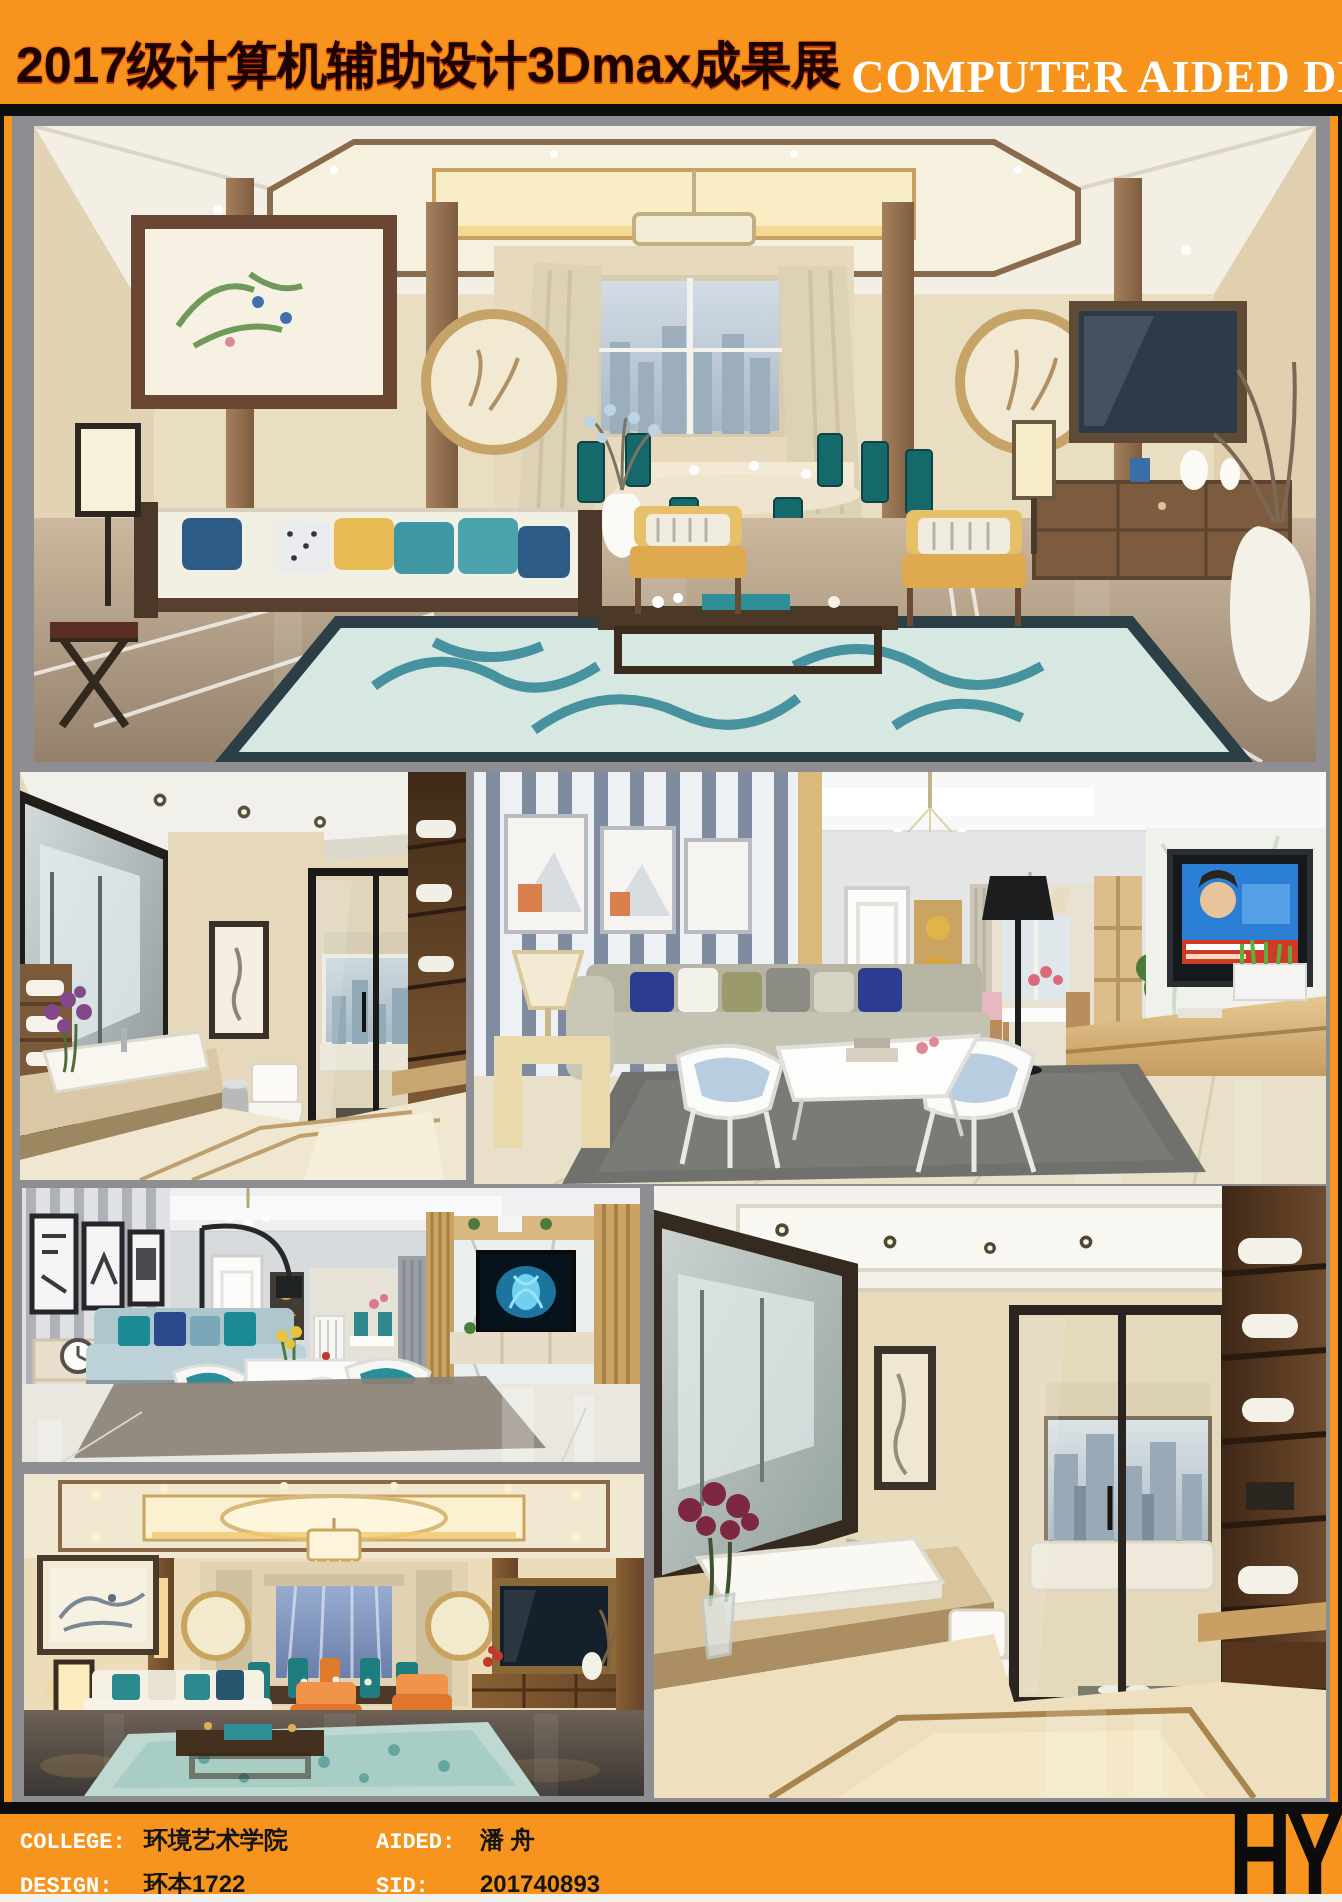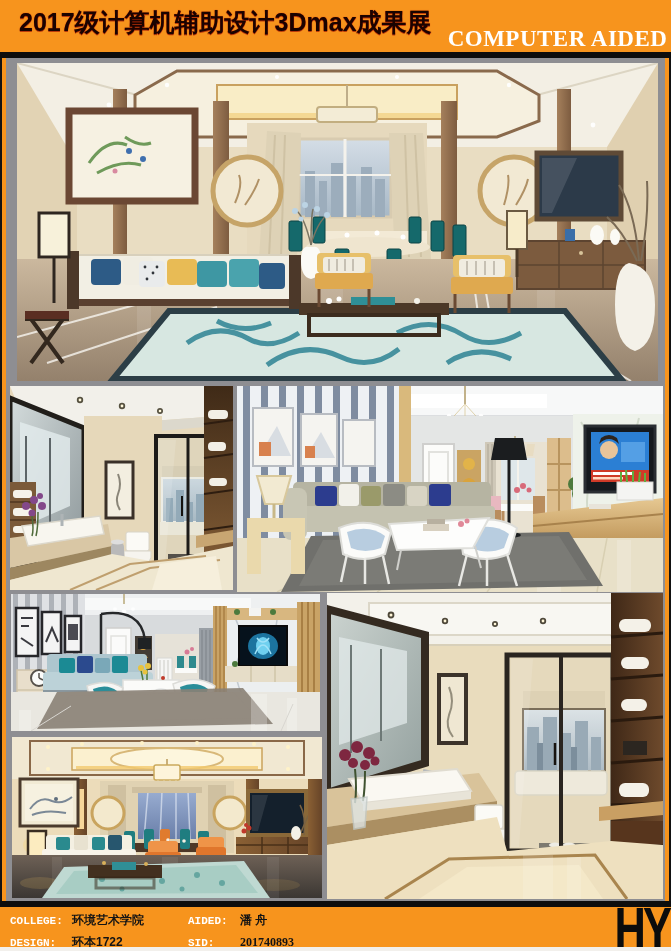--- a/index.html
+++ b/index.html
@@ -2,41 +2,41 @@
 <html><head>
 <meta charset="utf-8">
 <style>
   html,body{margin:0;padding:0;background:#ffffff;}
   .poster{position:relative;width:671px;height:951px;background:#ffffff;overflow:hidden;
           font-family:"Liberation Sans",sans-serif;}
   
   .hdr{position:absolute;left:0;top:0;width:671px;height:52px;background:#F7941D;
        display:flex;align-items:flex-end;justify-content:space-between;
        padding:0 8px 1px 3px;box-sizing:border-box;}
-  .hdr h1{margin:16px;font-size:25px;font-weight:bold;color:#1a0300;line-height:1.0;
+  .hdr h1{margin:5px;font-size:25px;font-weight:bold;color:#1a0300;line-height:1.0;
           letter-spacing:0px;text-shadow:0 0 1px rgba(190,20,0,.85),0 1px 0 rgba(150,10,0,.6);
           font-family:"Liberation Sans",sans-serif;white-space:nowrap;}
   .hdr h2{margin:0;font-size:23px;font-weight:bold;color:#ffffff;line-height:1.05;
           font-family:"Liberation Serif",serif;letter-spacing:.5px;white-space:nowrap;}
   .hdr-rule{position:absolute;left:0;top:52px;width:671px;height:6px;background:#0d0d0d;}
   
   .board{position:absolute;left:0;top:58px;width:671px;height:843px;background:#8e8e92;}
   .board .edge{position:absolute;top:0;width:6px;height:100%;}
   .board .edge.l{left:0;background:linear-gradient(90deg,#121212 0 2px,#F7941D 2px 6px);}
   .board .edge.r{right:0;background:linear-gradient(270deg,#121212 0 2px,#F7941D 2px 6px);}
   .photo{position:absolute;margin:0;padding:0;overflow:hidden;background:#d8d0c0;}
   .photo svg{display:block;width:100%;height:100%;}
   .board-rule{position:absolute;left:0;top:901px;width:671px;height:6px;background:#0d0d0d;}
   
   .ftr{position:absolute;left:0;top:907px;width:671px;height:40px;background:#F7941D;overflow:hidden;}
   .ftr-grid{position:absolute;left:10px;top:5px;display:grid;
             grid-template-columns:54px 108px 44px auto;column-gap:8px;row-gap:5px;align-items:baseline;}
   .ftr-label{font-family:"Liberation Mono",monospace;font-size:11px;font-weight:bold;color:#ffffff;}
   .ftr-value{font-family:"Liberation Sans",sans-serif;font-size:12px;font-weight:bold;color:#141414;}
-  .ftr-value.num{font-family:Liberation Serif, serif;font-size:12px;}
+  .ftr-value.num{font-family:Liberation Sans, sans-serif;font-size:12px;}
   .ftr-logo{position:absolute;right:2px;top:-3px;font-family:"Liberation Sans",sans-serif;
             font-weight:900;font-size:62px;line-height:.82;color:#0c0c0c;
             letter-spacing:-4px;transform:scaleX(.70);transform-origin:100% 0;}
   .btm-strip{position:absolute;left:0;top:947px;width:671px;height:4px;background:#f2f0ec;}
 </style>
 </head>
 <body>
 
 <div class="poster">
 

